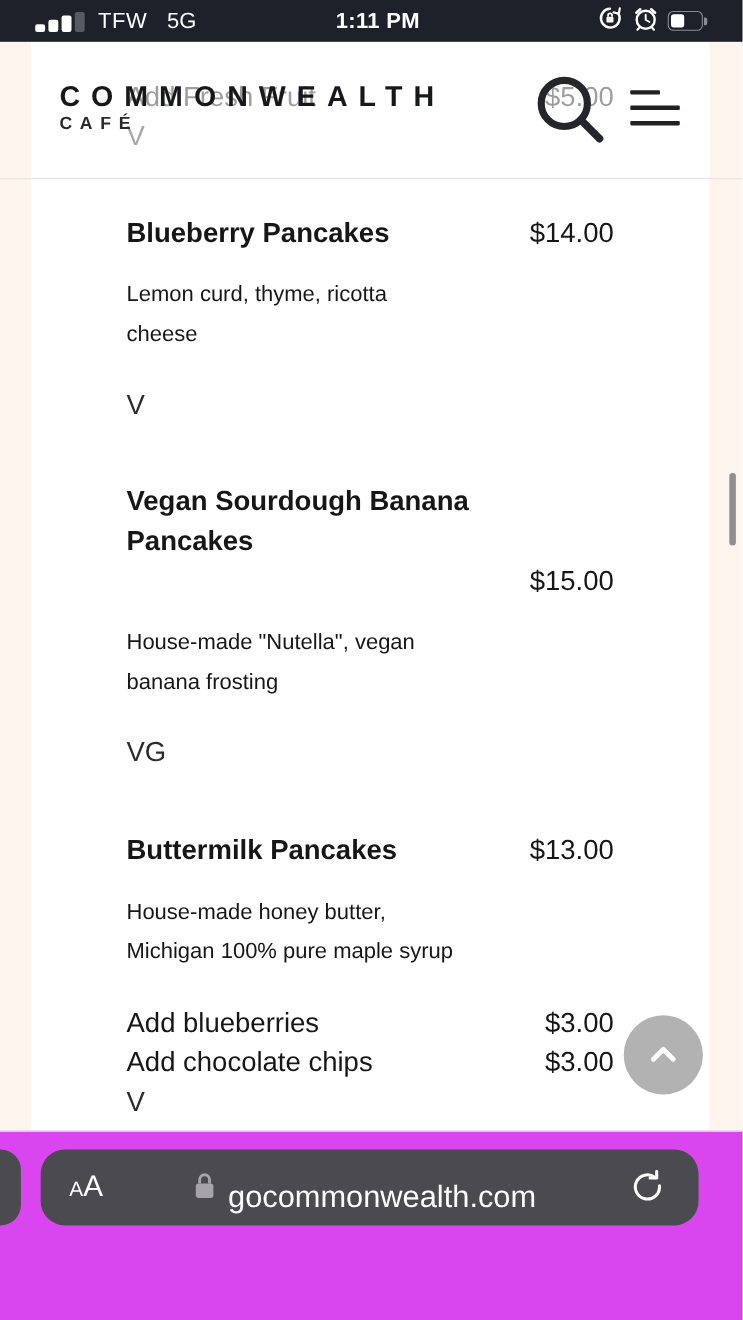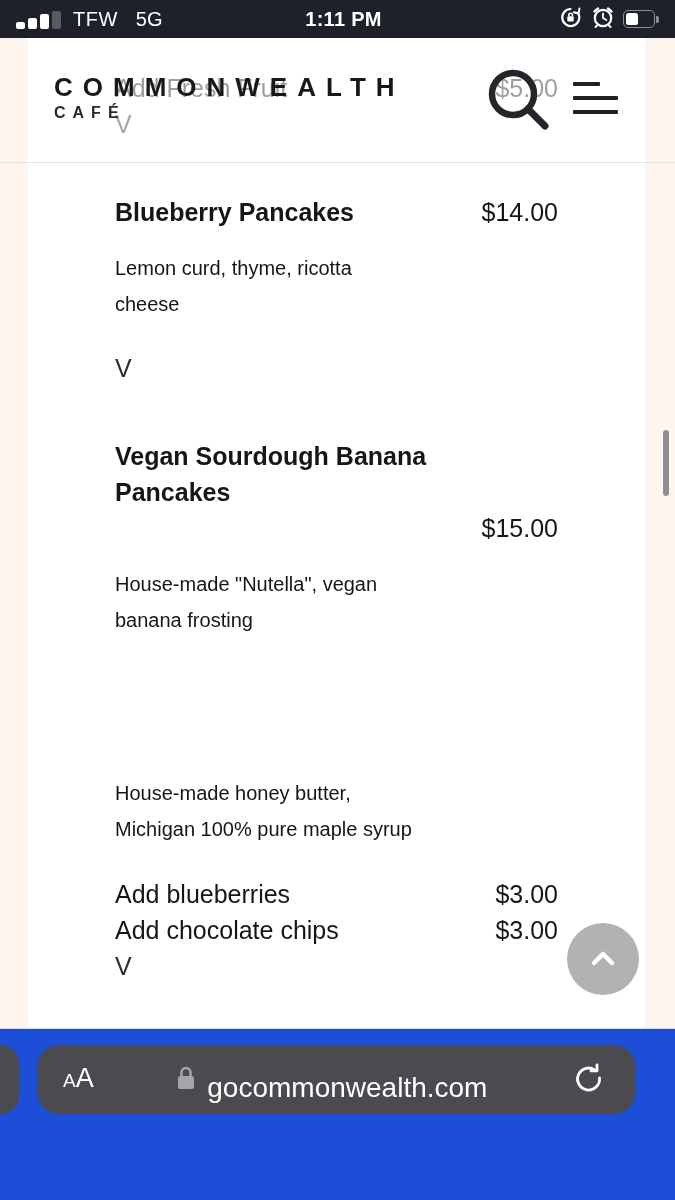--- a/index.html
+++ b/index.html
@@ -11,21 +11,21 @@
     overflow:hidden;
     color:#161616;
   }
   .screen { position:absolute; inset:0; }
 
   
   .status-bar {
     position:absolute; top:0; left:0; width:675px; height:38px;
     background:#1c212a; color:#fff;
     display:flex; align-items:center; justify-content:space-between;
-    padding:0 16px; z-index:50;
+    padding:0 32px; z-index:50;
   }
   .sb-left { display:flex; align-items:flex-end; gap:12px; width:250px; }
   .sb-left .carrier { font-size:20px; font-weight:500; letter-spacing:.5px; }
   .sb-left .network { font-size:20px; font-weight:400; margin-left:6px; }
   .sb-center { font-size:20px; font-weight:700; letter-spacing:.3px; position:absolute; left:12px; right:0; text-align:center; pointer-events:none; }
   .sb-right { display:flex; align-items:center; gap:7px; margin-left:auto; z-index:2; }
   .signal { display:flex; align-items:flex-end; gap:3px; height:20px; padding-bottom:2px; }
   .signal i { display:block; width:9px; border-radius:2px; background:#fff; }
   .signal i.s1{height:7px;} .signal i.s2{height:11px;} .signal i.s3{height:15px;}
   .signal i.s4{height:18px; background:#565b63;}
@@ -80,21 +80,21 @@
     display:flex; align-items:center; justify-content:center;
   }
   .scrollbar-thumb {
     position:absolute; left:663px; top:430px; width:6px; height:66px;
     border-radius:3px; background:#8f8f93; z-index:5;
   }
 
   
   .browser-chrome {
     position:absolute; left:0; top:1028px; width:675px; height:172px;
-    background:#1d4ed8; border-top:1px solid #dadae0; z-index:10;
+    background:#d946ef; border-top:1px solid #dadae0; z-index:10;
   }
   .tab-stub {
     position:absolute; left:-18px; top:16px; width:37px; height:69px;
     background:#4b4a4e; border-radius:22px;
   }
   .url-pill {
     position:absolute; left:37px; top:16px; width:598px; height:69px;
     background:#4b4a4e; border-radius:22px; border:none; cursor:pointer;
     display:flex; align-items:center; justify-content:space-between;
     padding:0 26px; color:#fff;
@@ -171,23 +171,28 @@
     </div>
 
     <div class="menu-block" style="top:400px;">
       <div class="menu-row">
         <span class="item-name">Vegan Sourdough Banana
 Pancakes</span>
       </div>
       <div class="price-line">$15.00</div>
       <div class="item-desc">House-made "Nutella", vegan
 banana frosting</div>
+      <div class="item-tag">VG</div>
     </div>
 
     <div class="menu-block" style="top:717px;">
+      <div class="menu-row">
+        <span class="item-name">Buttermilk Pancakes</span>
+        <span class="item-price">$13.00</span>
+      </div>
       <div class="item-desc">House-made honey butter,
 Michigan 100% pure maple syrup</div>
       <div class="addons">
         <div class="addon-row">
           <span>Add blueberries</span>
           <span>$3.00</span>
         </div>
         <div class="addon-row">
           <span>Add chocolate chips</span>
           <span>$3.00</span>

